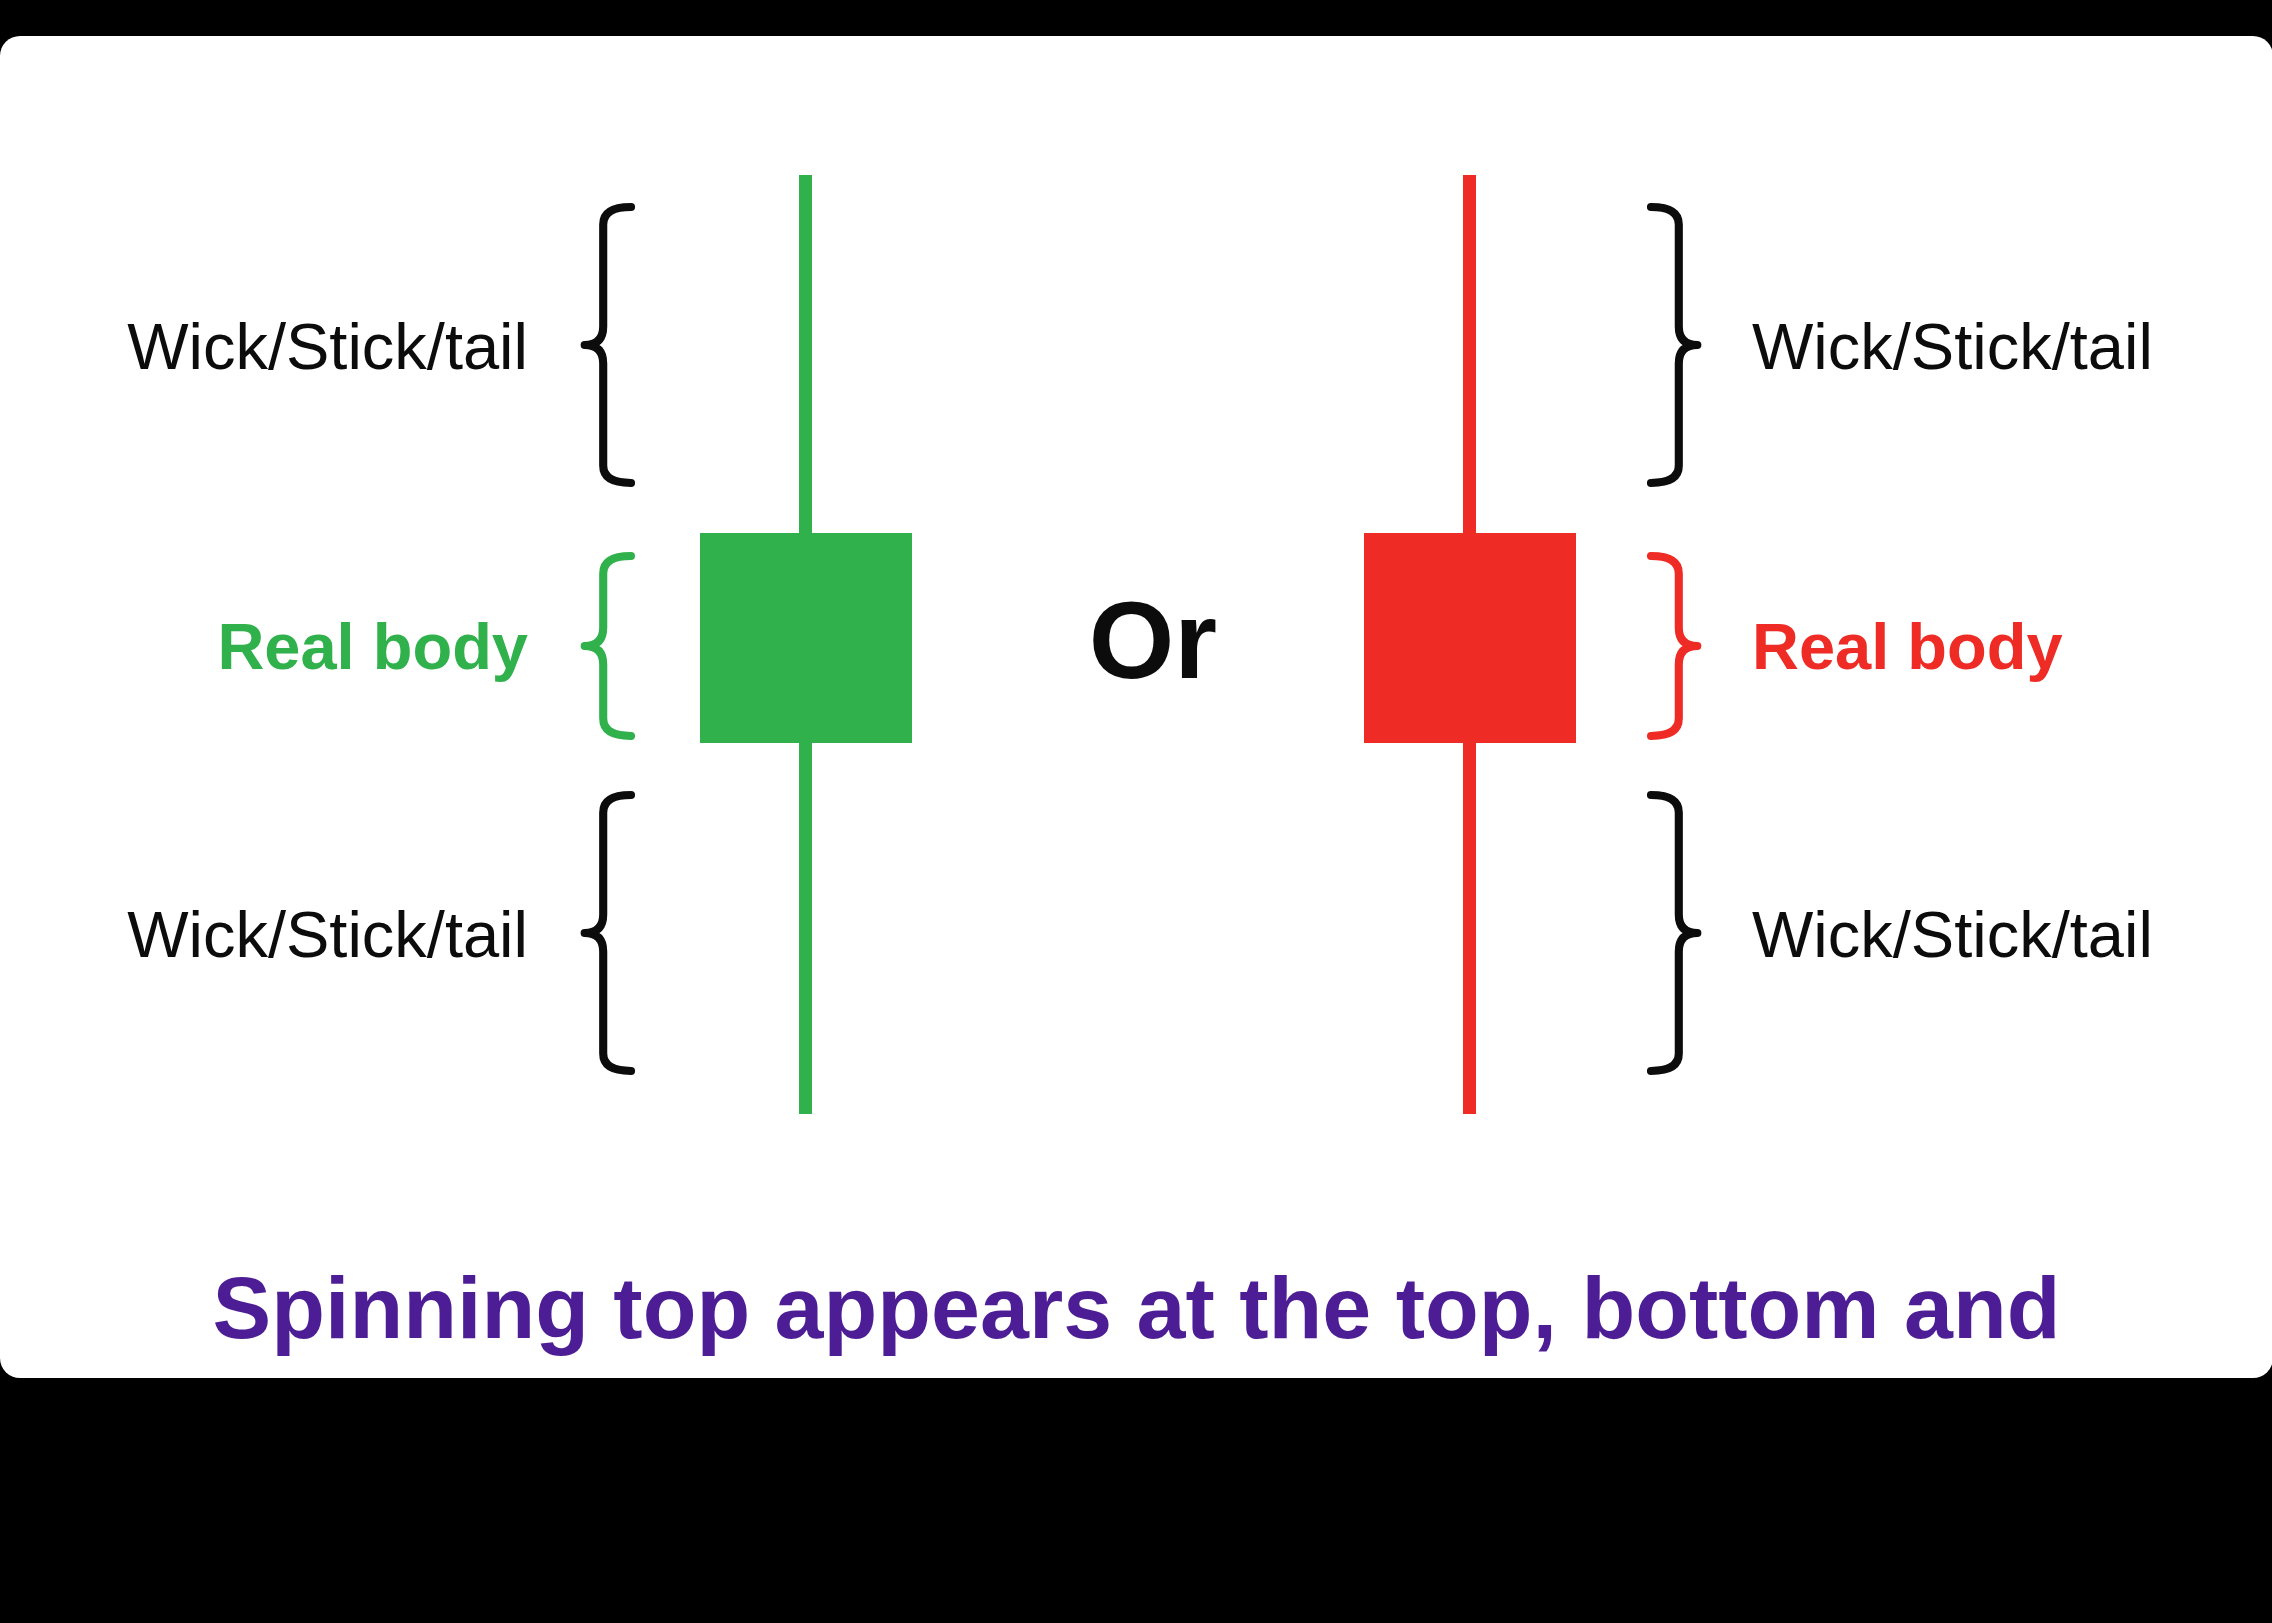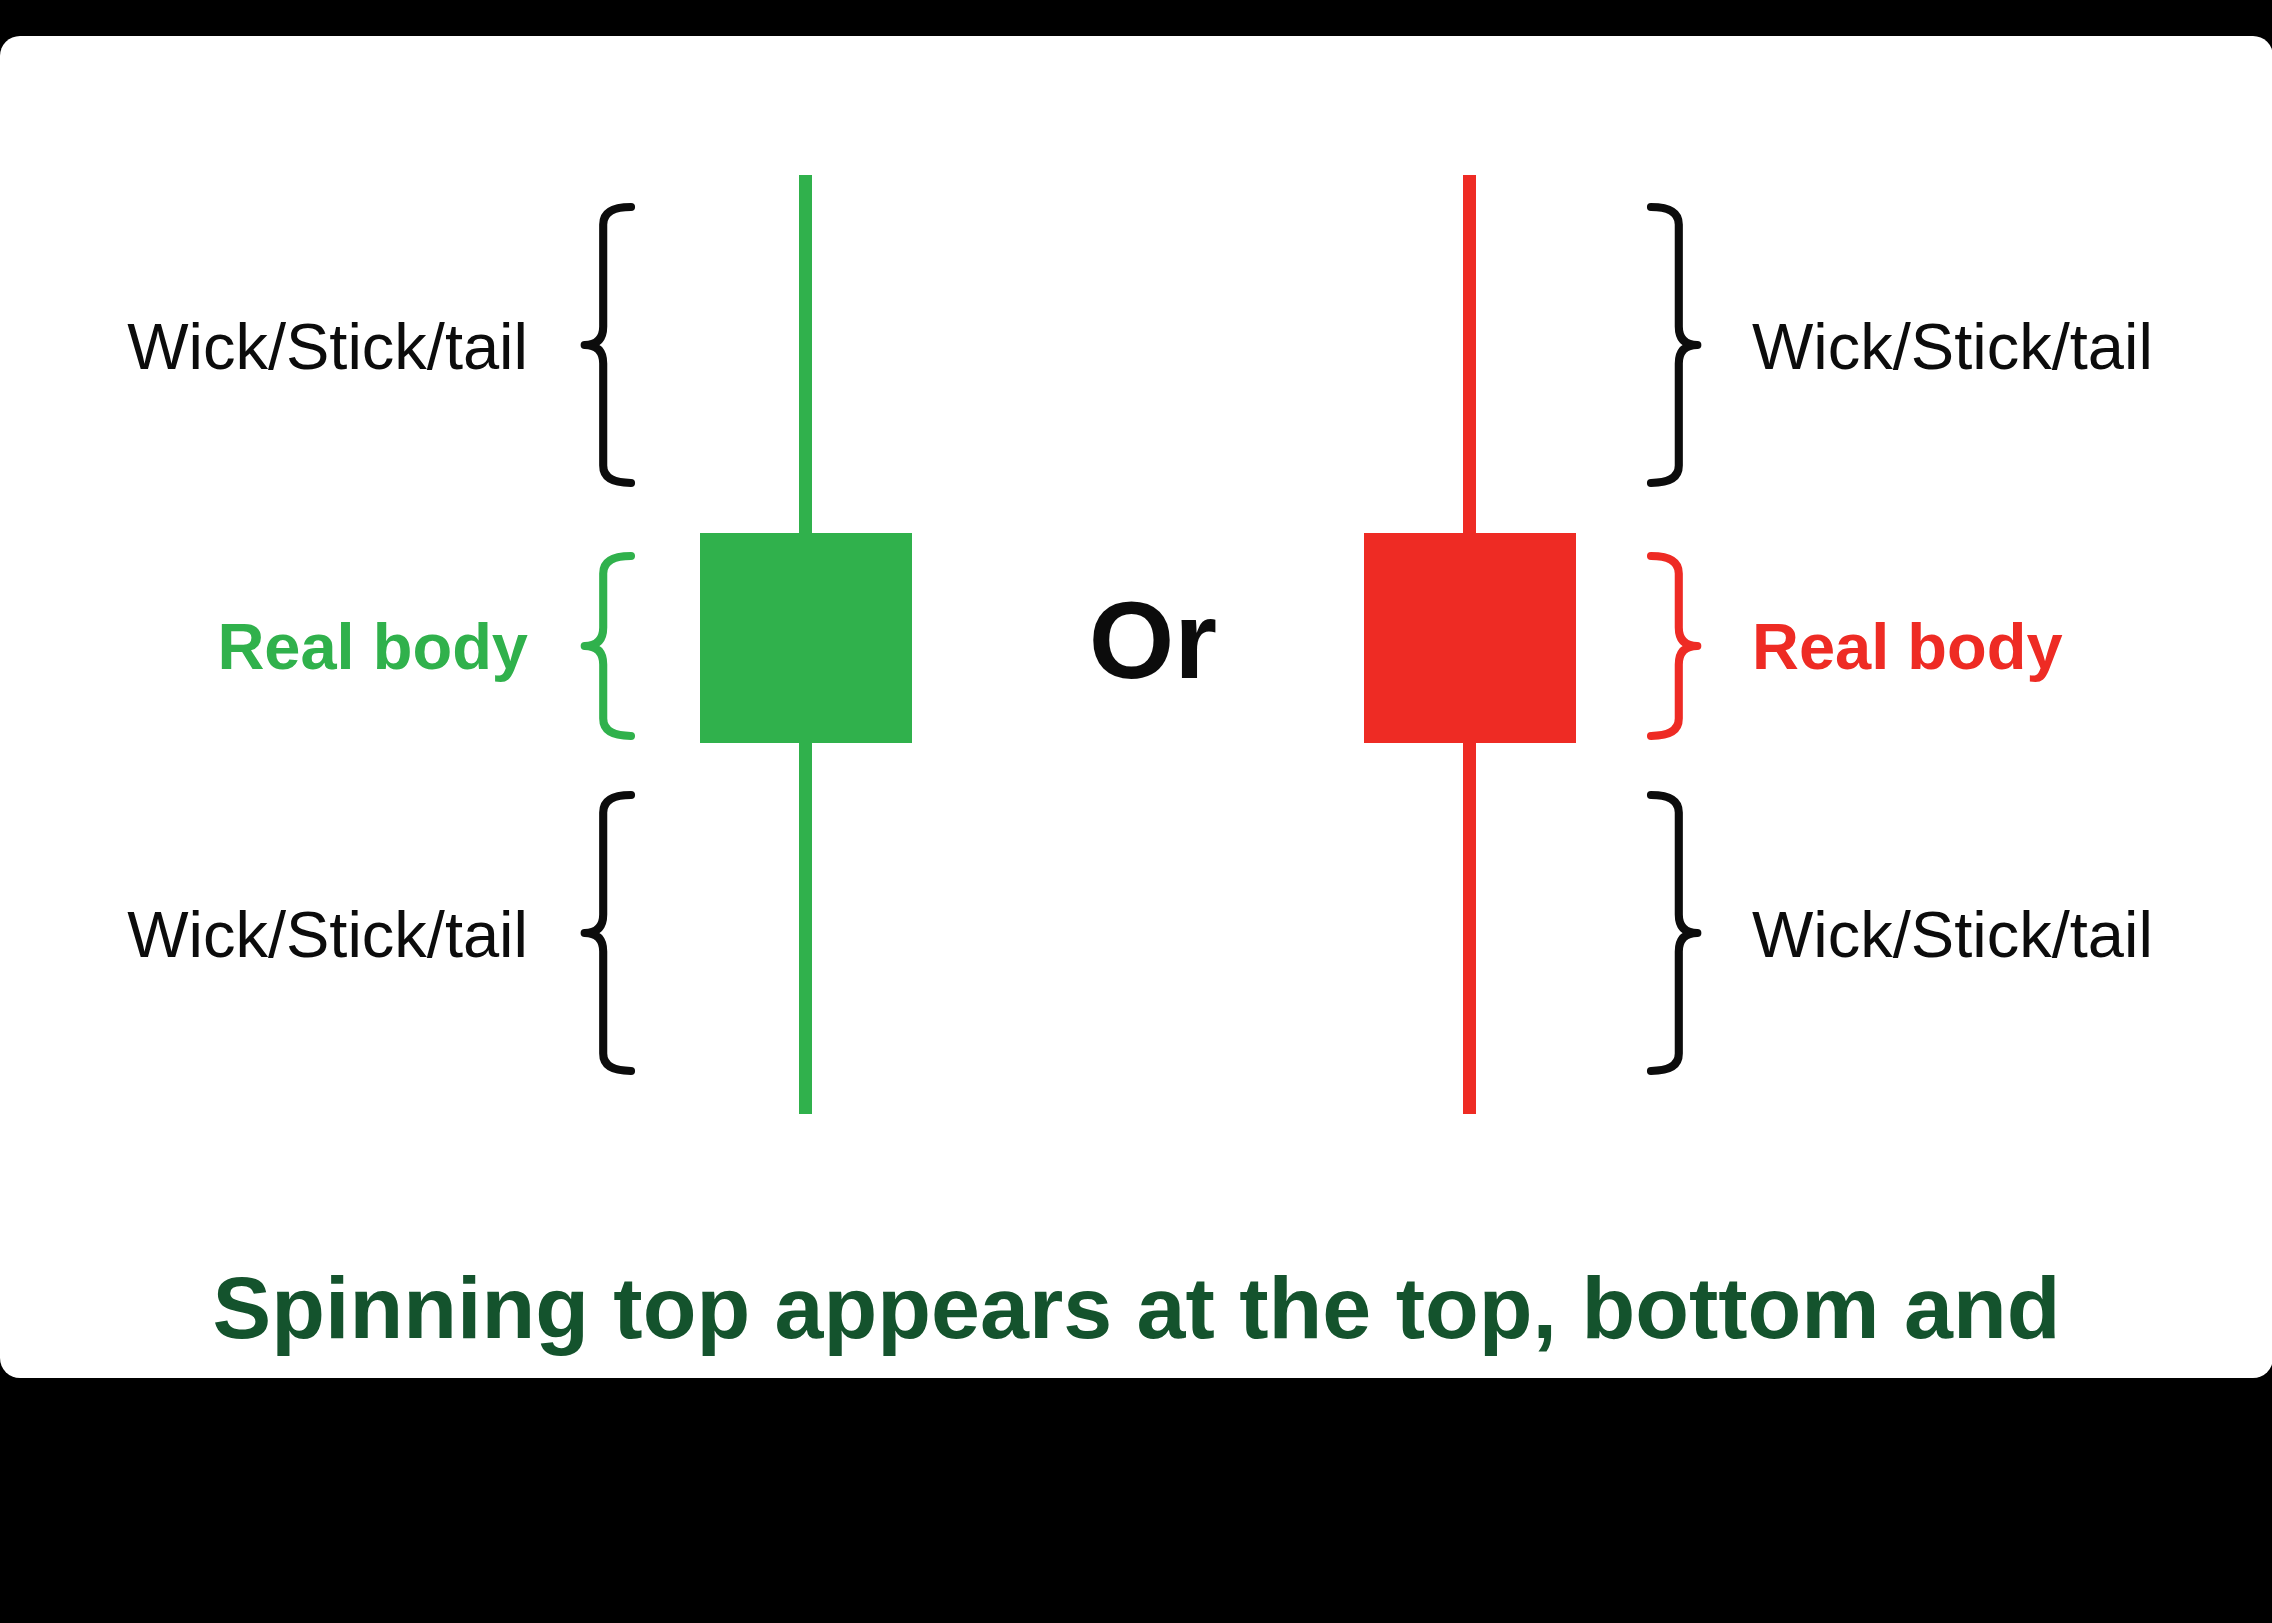--- a/index.html
+++ b/index.html
@@ -80,16 +80,16 @@
   <div class="label left" style="top: 277px; color: rgb(12, 12, 12);">Wick/Stick/tail</div>
   <div class="label left bold" style="top: 577px; color: rgb(48, 177, 76);">Real body</div>
   <div class="label left" style="top: 865px; color: rgb(12, 12, 12);">Wick/Stick/tail</div>
 
   <div class="label right" style="top: 277px; color: rgb(12, 12, 12);">Wick/Stick/tail</div>
   <div class="label right bold" style="top: 577px; color: rgb(238, 43, 36);">Real body</div>
   <div class="label right" style="top: 865px; color: rgb(12, 12, 12);">Wick/Stick/tail</div>
 
   <div class="or" style="color: rgb(12, 12, 12);">Or</div>
 
-  <div class="caption" style="top: 1228px; color: #14532d;">Spinning top appears at the top, bottom and</div>
+  <div class="caption" style="top: 1228px; color: #4c1d95;">Spinning top appears at the top, bottom and</div>
 
 </div>
 
 
 </body></html>

